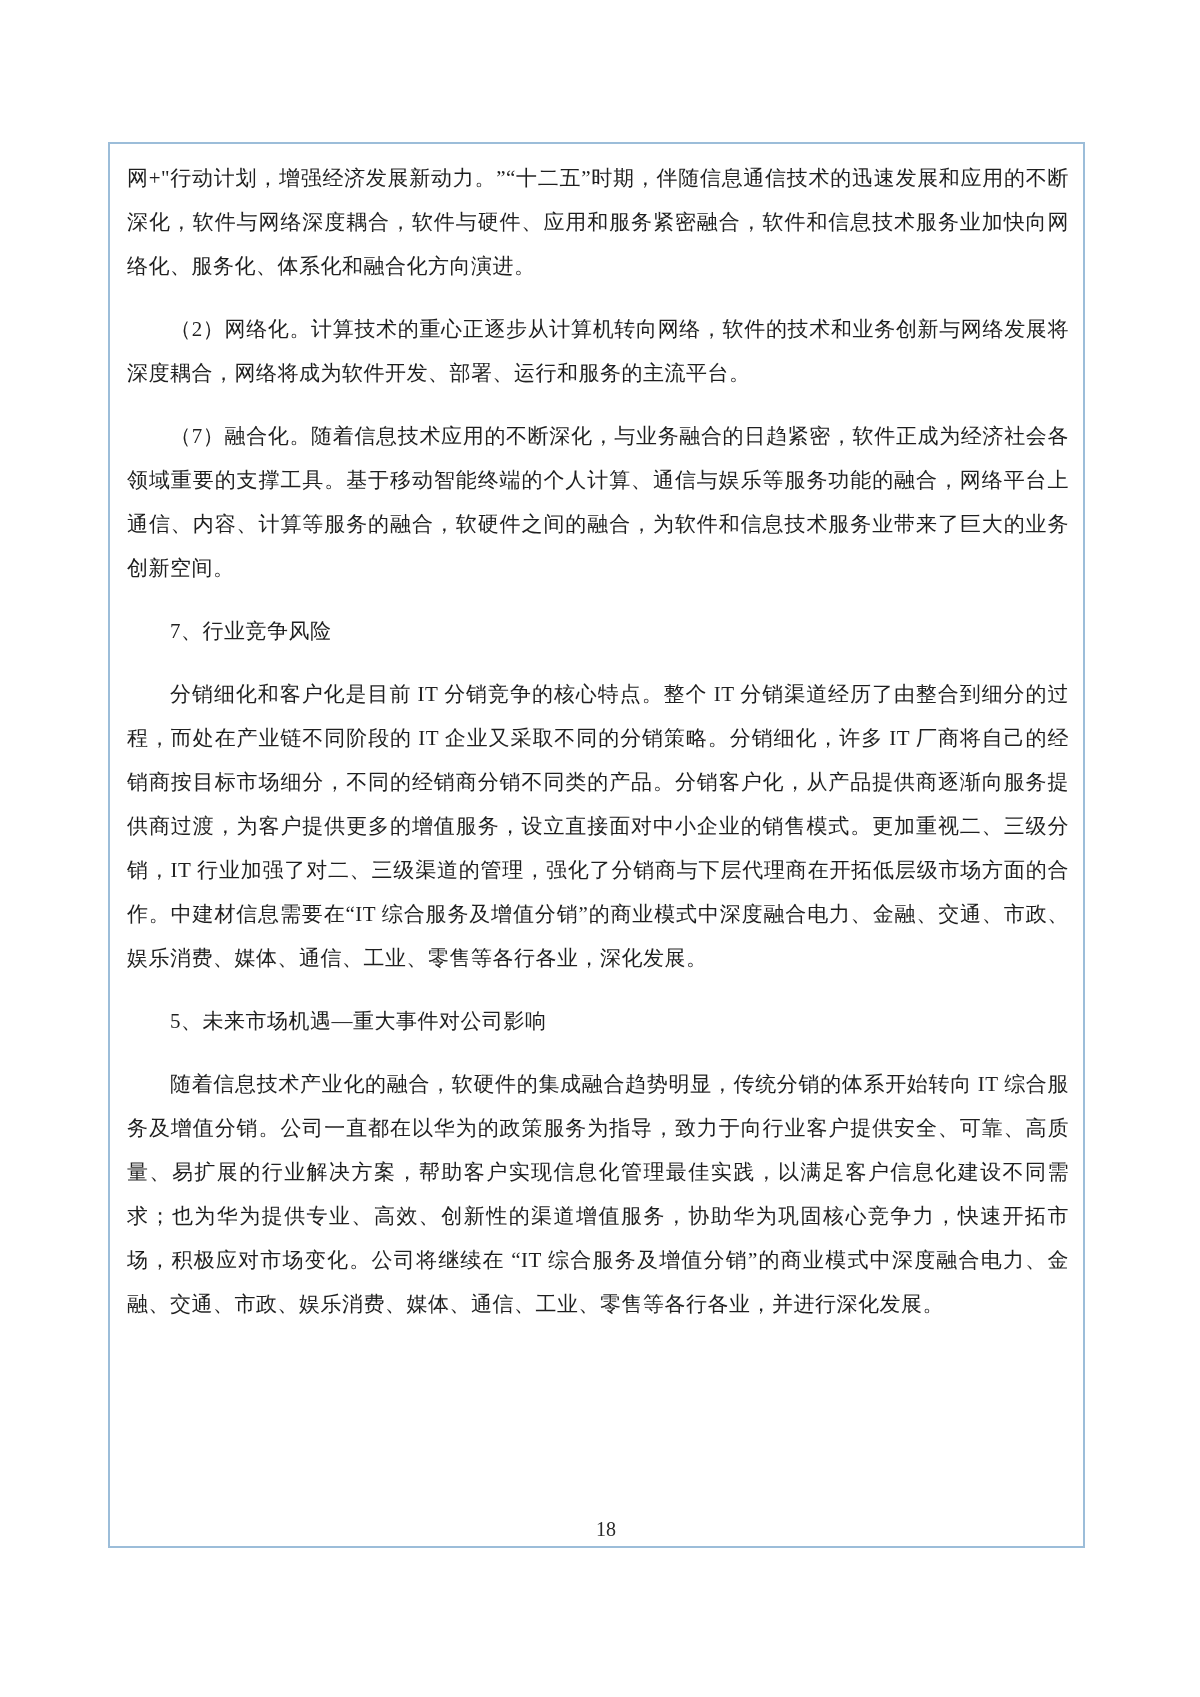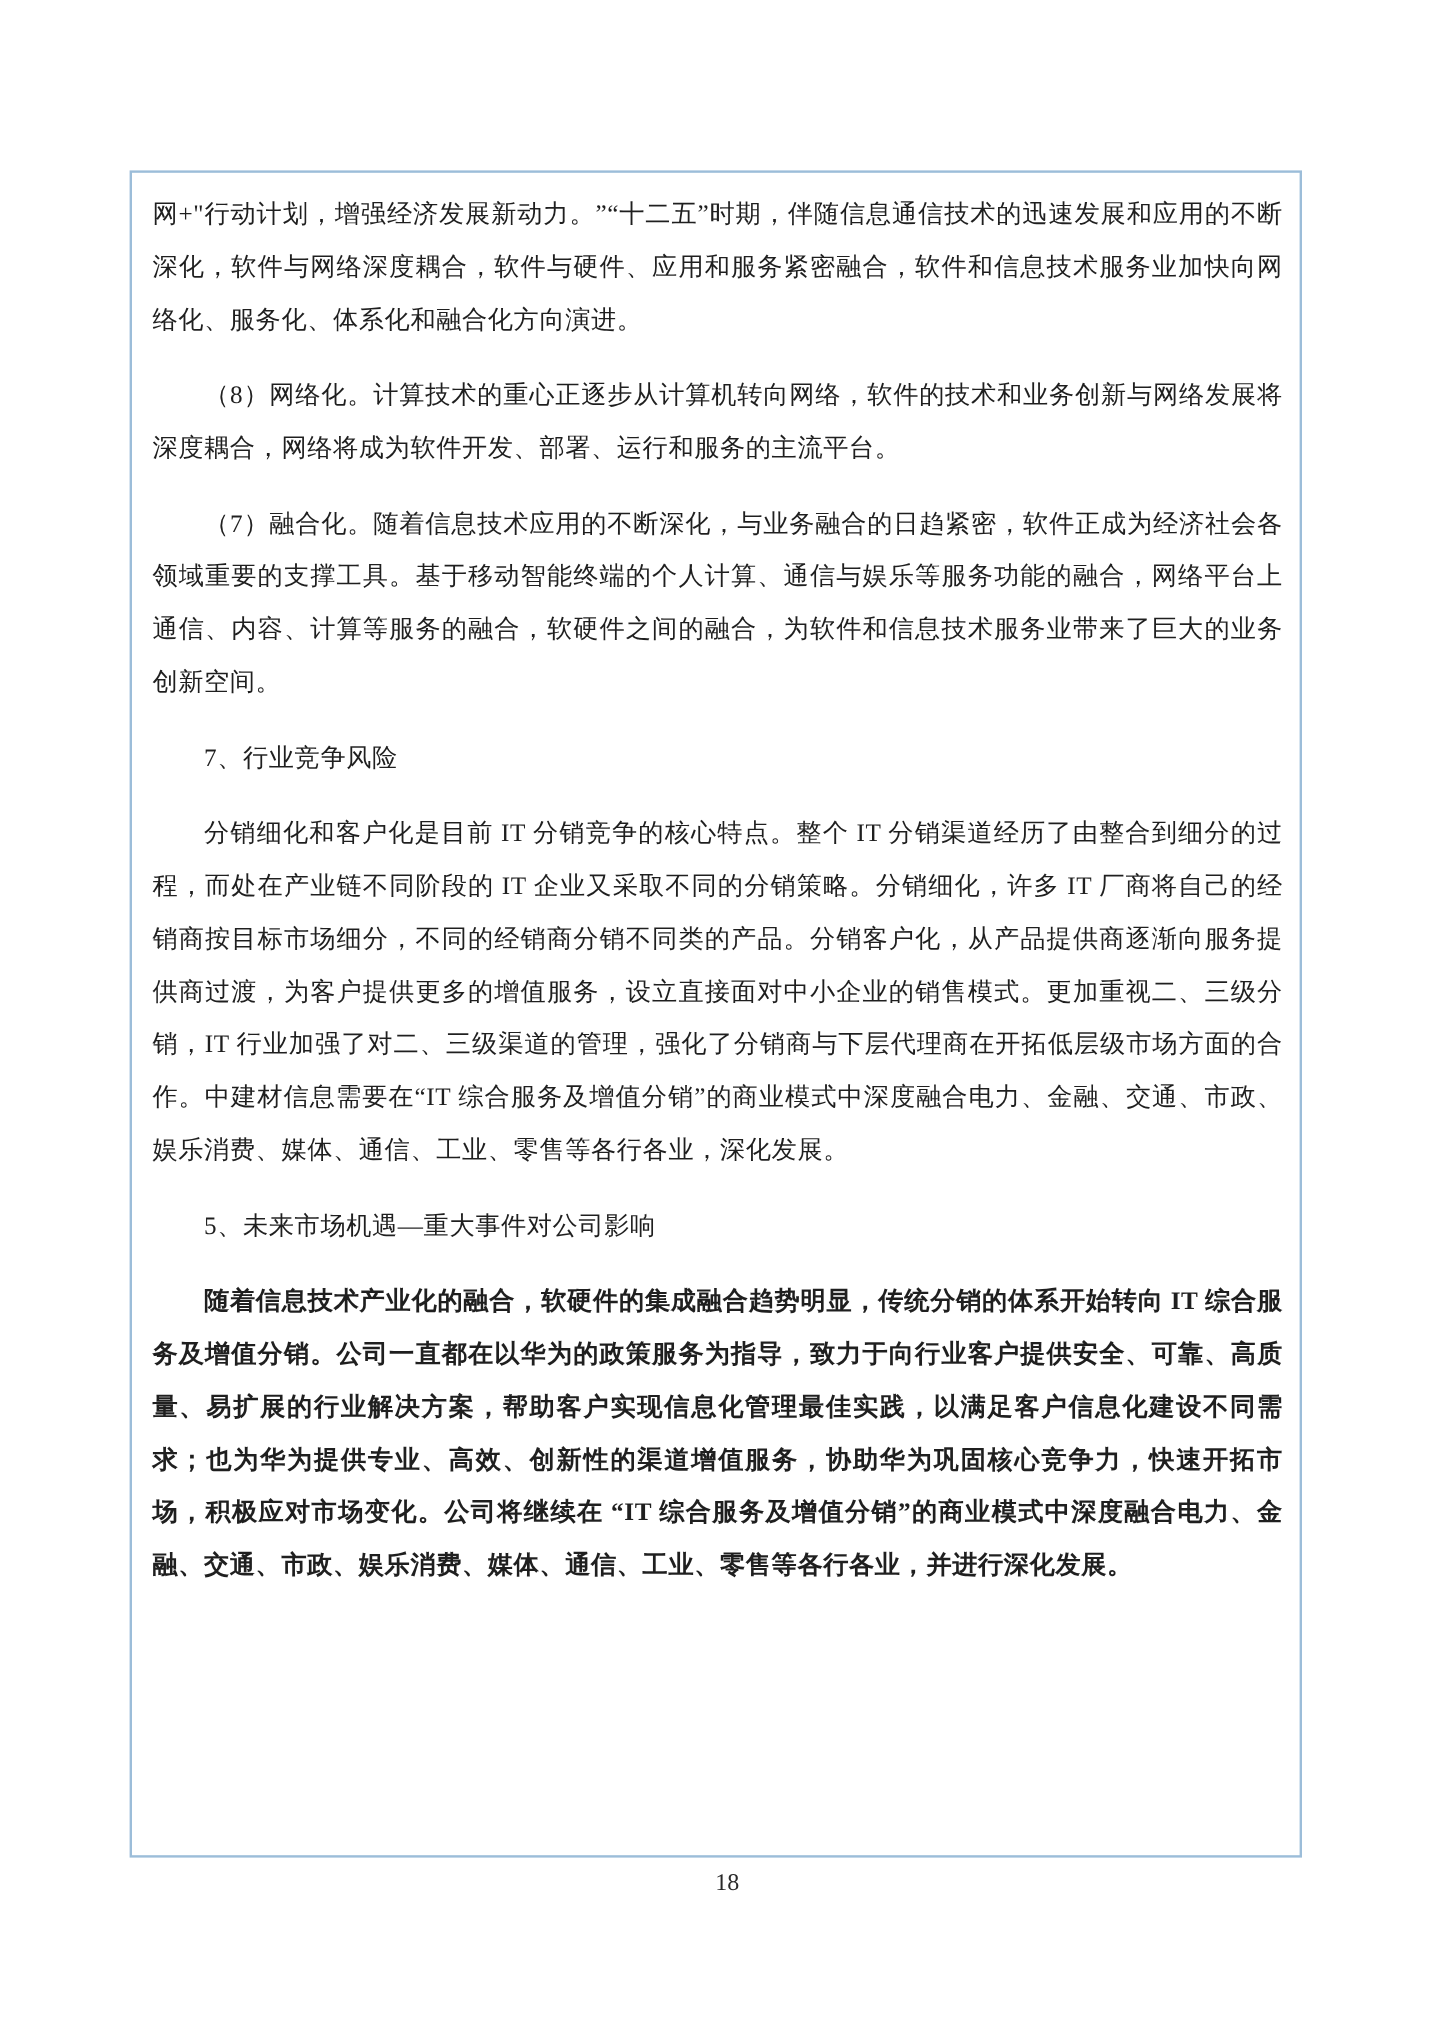--- a/index.html
+++ b/index.html
@@ -36,43 +36,42 @@
   }
   .para.indent {
     text-indent: 43px;
   }
   .para.heading {
     text-align: left;
     margin-bottom: 19px;
   }
   .para:last-child {
     margin-bottom: 0;
-    font-weight: bold;
   }
   .page-footer {
     position: absolute;
     left: 0;
-    top: 1558px;
+    top: 1518px;
     width: 1152px;
     text-align: center;
   }
   .page-number {
     display: inline-block;
     transform: translateX(30px);
     font-size: 20px;
     color: #2a2a2a;
     font-family: "Liberation Serif", "DejaVu Serif", serif;
   }
 </style>
 </head>
 <body>
 
 <div class="text-frame">
   <p class="para">网+"行动计划，增强经济发展新动力。”“十二五”时期，伴随信息通信技术的迅速发展和应用的不断深化，软件与网络深度耦合，软件与硬件、应用和服务紧密融合，软件和信息技术服务业加快向网络化、服务化、体系化和融合化方向演进。</p>
-  <p class="para indent">（8）网络化。计算技术的重心正逐步从计算机转向网络，软件的技术和业务创新与网络发展将深度耦合，网络将成为软件开发、部署、运行和服务的主流平台。</p>
+  <p class="para indent">（2）网络化。计算技术的重心正逐步从计算机转向网络，软件的技术和业务创新与网络发展将深度耦合，网络将成为软件开发、部署、运行和服务的主流平台。</p>
   <p class="para indent">（7）融合化。随着信息技术应用的不断深化，与业务融合的日趋紧密，软件正成为经济社会各领域重要的支撑工具。基于移动智能终端的个人计算、通信与娱乐等服务功能的融合，网络平台上通信、内容、计算等服务的融合，软硬件之间的融合，为软件和信息技术服务业带来了巨大的业务创新空间。</p>
   <p class="para indent heading">7、行业竞争风险</p>
   <p class="para indent">分销细化和客户化是目前 IT 分销竞争的核心特点。整个 IT 分销渠道经历了由整合到细分的过程，而处在产业链不同阶段的 IT 企业又采取不同的分销策略。分销细化，许多 IT 厂商将自己的经销商按目标市场细分，不同的经销商分销不同类的产品。分销客户化，从产品提供商逐渐向服务提供商过渡，为客户提供更多的增值服务，设立直接面对中小企业的销售模式。更加重视二、三级分销，IT 行业加强了对二、三级渠道的管理，强化了分销商与下层代理商在开拓低层级市场方面的合作。中建材信息需要在“IT 综合服务及增值分销”的商业模式中深度融合电力、金融、交通、市政、娱乐消费、媒体、通信、工业、零售等各行各业，深化发展。</p>
   <p class="para indent heading">5、未来市场机遇—重大事件对公司影响</p>
   <p class="para indent">随着信息技术产业化的融合，软硬件的集成融合趋势明显，传统分销的体系开始转向 IT 综合服务及增值分销。公司一直都在以华为的政策服务为指导，致力于向行业客户提供安全、可靠、高质量、易扩展的行业解决方案，帮助客户实现信息化管理最佳实践，以满足客户信息化建设不同需求；也为华为提供专业、高效、创新性的渠道增值服务，协助华为巩固核心竞争力，快速开拓市场，积极应对市场变化。公司将继续在 “IT 综合服务及增值分销”的商业模式中深度融合电力、金融、交通、市政、娱乐消费、媒体、通信、工业、零售等各行各业，并进行深化发展。</p>
 </div>
 
 <div class="page-footer">
   <span class="page-number">18</span>
 </div>

